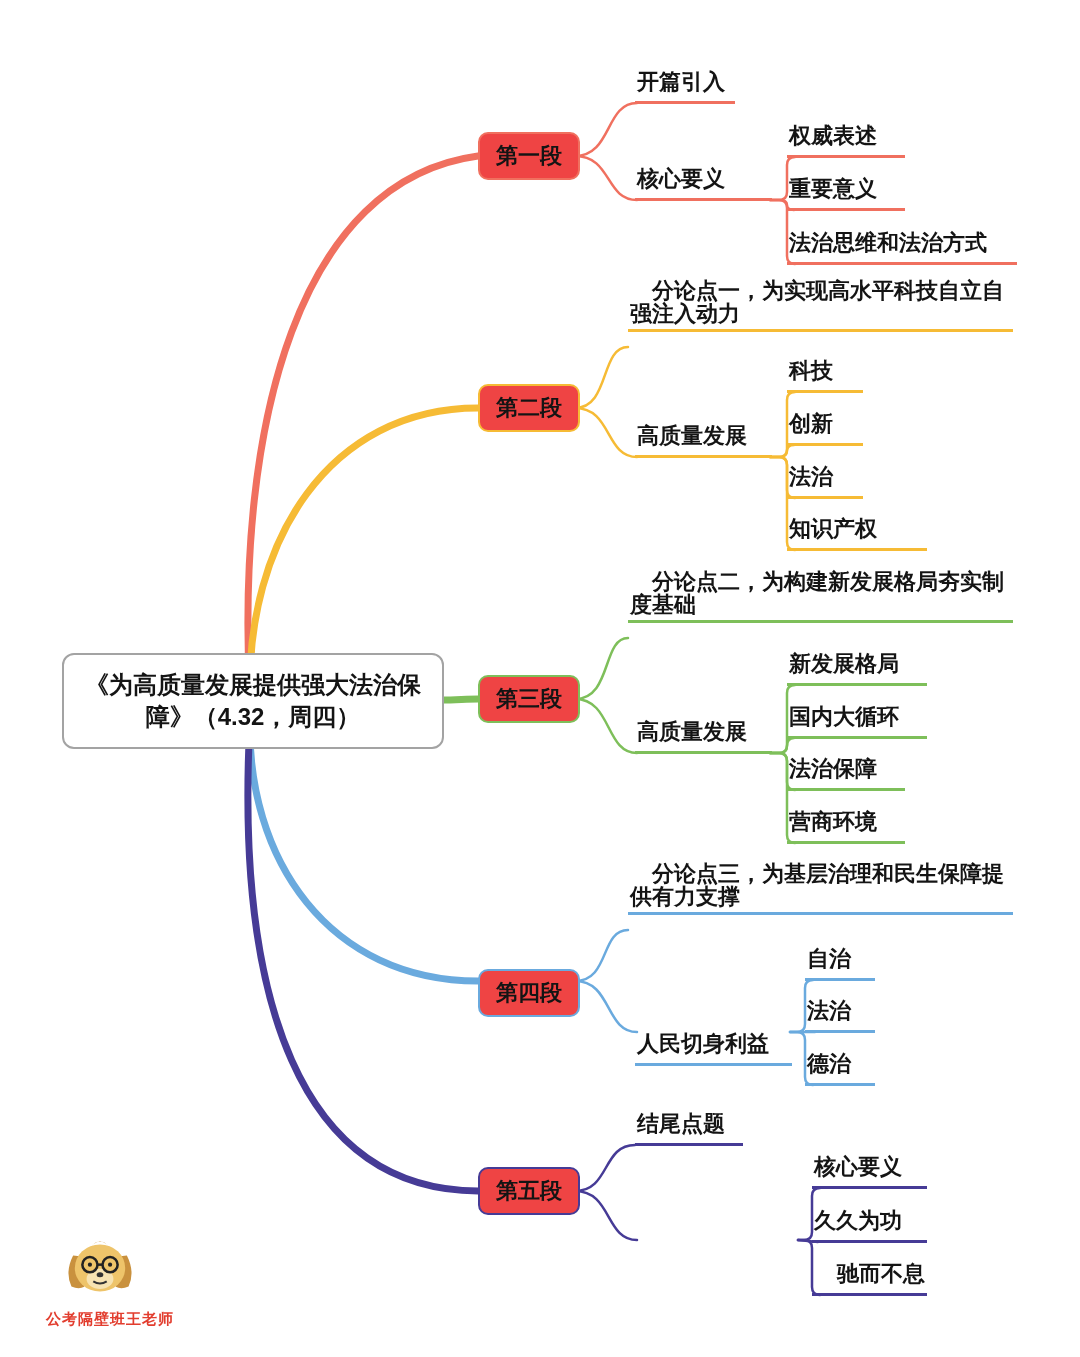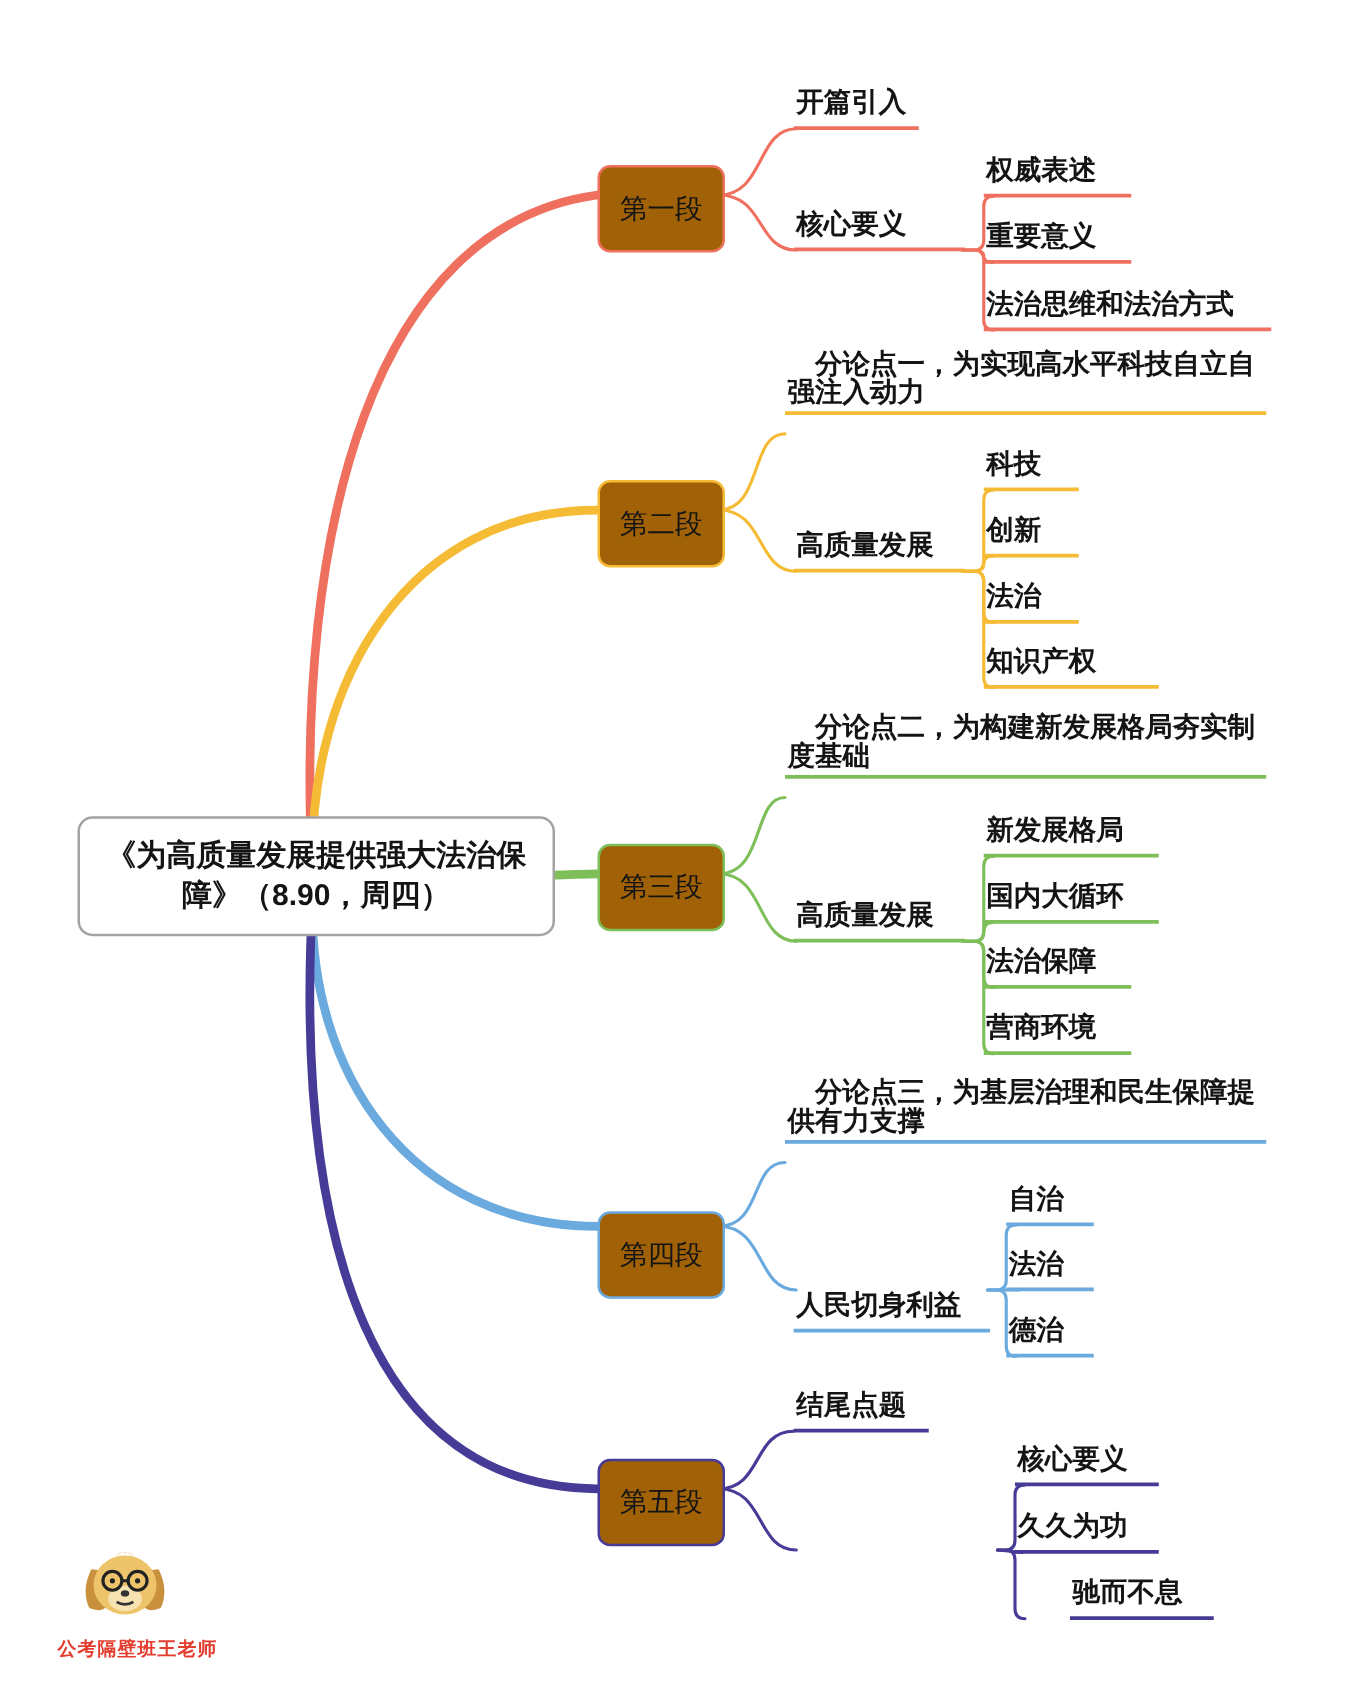--- a/index.html
+++ b/index.html
@@ -36,24 +36,24 @@
     line-height: 32px;
     text-align: center;
     color: #141414;
     z-index: 3;
   }
   .node-box {
     position: absolute;
     box-sizing: border-box;
     border: 2.5px solid #000;
     border-radius: 10px;
-    background: #a16207;
-    padding: 19px 16px;
+    background: #ef4444;
+    padding: 8px 16px;
     font-size: 22px;
-    font-weight: normal;
+    font-weight: bold;
     line-height: 28px;
     color: #141414;
     white-space: nowrap;
     z-index: 3;
   }
   .ul {
     position: absolute;
     box-sizing: border-box;
     font-size: 22px;
     font-weight: bold;
@@ -137,21 +137,21 @@
     <g fill="none" stroke-linecap="round" stroke="#463b96">
       <path stroke-width="7" d="M250 720 C235 1000 300 1190 478 1191"></path>
       <path stroke-width="2.5" d="M575 1191 C610 1191 602 1145 635 1145"></path>
       <path stroke-width="2.5" d="M575 1191 C612 1191 605 1240 637 1240"></path>
       <path stroke-width="2.5" d="M798 1240 L804 1240 Q812 1240 812 1232 L812 1196 Q812 1188 820 1188"></path>
       <path stroke-width="2.5" d="M798 1240 L818 1242"></path>
       <path stroke-width="2.5" d="M798 1240 L804 1240 Q812 1240 812 1248 L812 1287 Q812 1295 820 1295"></path>
     </g>
   </svg>
 
-  <div class="root-box">《为高质量发展提供强大法治保障》（8.90，周四）</div>
+  <div class="root-box">《为高质量发展提供强大法治保障》（4.32，周四）</div>
 
   <div class="node-box" style="left: 478px; top: 132px; border-color: rgb(240, 112, 95);">第一段</div>
   <div class="ul" style="left: 635px; top: 68px; width: 100px; border-color: rgb(240, 112, 95);">开篇引入</div>
   <div class="ul" style="left: 635px; top: 165px; width: 137px; border-color: rgb(240, 112, 95);">核心要义</div>
   <div class="ul" style="left: 787px; top: 122px; width: 118px; border-color: rgb(240, 112, 95);">权威表述</div>
   <div class="ul" style="left: 787px; top: 175px; width: 118px; border-color: rgb(240, 112, 95);">重要意义</div>
   <div class="ul" style="left: 787px; top: 229px; width: 230px; border-color: rgb(240, 112, 95);">法治思维和法治方式</div>
 
   <div class="node-box" style="left: 478px; top: 384px; border-color: rgb(246, 187, 53);">第二段</div>
   <div class="para" style="left: 628px; top: 279px; width: 385px; border-color: rgb(246, 187, 53);">分论点一，为实现高水平科技自立自强注入动力</div>
@@ -173,21 +173,21 @@
   <div class="para" style="left: 628px; top: 862px; width: 385px; border-color: rgb(106, 170, 222);">分论点三，为基层治理和民生保障提供有力支撑</div>
   <div class="ul" style="left: 635px; top: 1030px; width: 157px; border-color: rgb(106, 170, 222);">人民切身利益</div>
   <div class="ul" style="left: 805px; top: 945px; width: 70px; border-color: rgb(106, 170, 222);">自治</div>
   <div class="ul" style="left: 805px; top: 997px; width: 70px; border-color: rgb(106, 170, 222);">法治</div>
   <div class="ul" style="left: 805px; top: 1050px; width: 70px; border-color: rgb(106, 170, 222);">德治</div>
 
   <div class="node-box" style="left: 478px; top: 1167px; border-color: rgb(70, 59, 150);">第五段</div>
   <div class="ul" style="left: 635px; top: 1110px; width: 108px; border-color: rgb(70, 59, 150);">结尾点题</div>
   <div class="ul" style="left: 812px; top: 1153px; width: 115px; border-color: rgb(70, 59, 150);">核心要义</div>
   <div class="ul" style="left: 812px; top: 1207px; width: 115px; border-color: rgb(70, 59, 150);">久久为功</div>
-  <div class="ul" style="left: 856px; top: 1260px; width: 115px; border-color: rgb(70, 59, 150);">驰而不息</div>
+  <div class="ul" style="left: 812px; top: 1260px; width: 115px; border-color: rgb(70, 59, 150); text-align: right;">驰而不息</div>
 
   <svg class="mascot" viewBox="0 0 100 100" width="84" height="84">
     <path d="M18 35 Q8 55 16 72 Q30 78 36 66 Q24 52 26 36 Z" fill="#c9913e"></path>
     <path d="M82 35 Q92 55 84 72 Q70 78 64 66 Q76 52 74 36 Z" fill="#c9913e"></path>
     <ellipse cx="50" cy="50" rx="30" ry="28" fill="#eec46a"></ellipse>
     <path d="M40 24 Q50 13 60 24 Q55 18 50 19 Q45 18 40 24 Z" fill="#c9913e"></path>
     <ellipse cx="50" cy="63" rx="16" ry="12" fill="#f7e3b2"></ellipse>
     <circle cx="38" cy="46" r="9" fill="none" stroke="#222222" stroke-width="3"></circle>
     <circle cx="62" cy="46" r="9" fill="none" stroke="#222222" stroke-width="3"></circle>
     <line x1="47" y1="46" x2="53" y2="46" stroke="#222222" stroke-width="3"></line>

